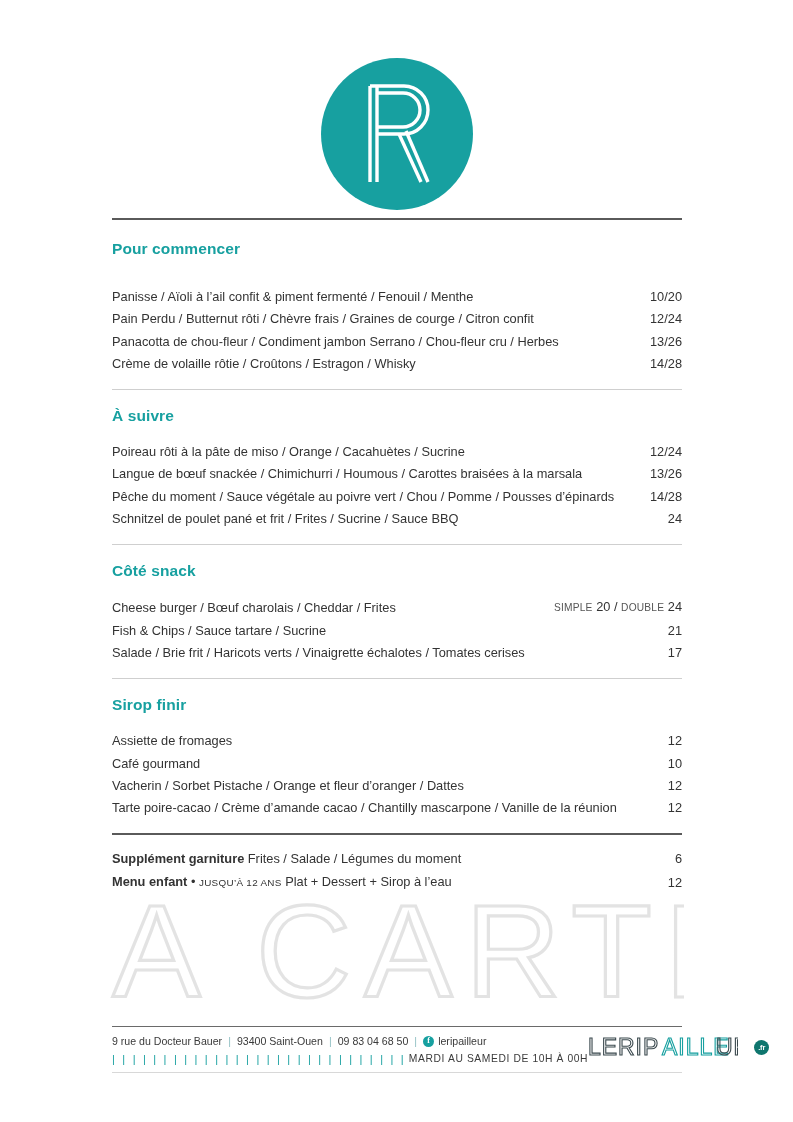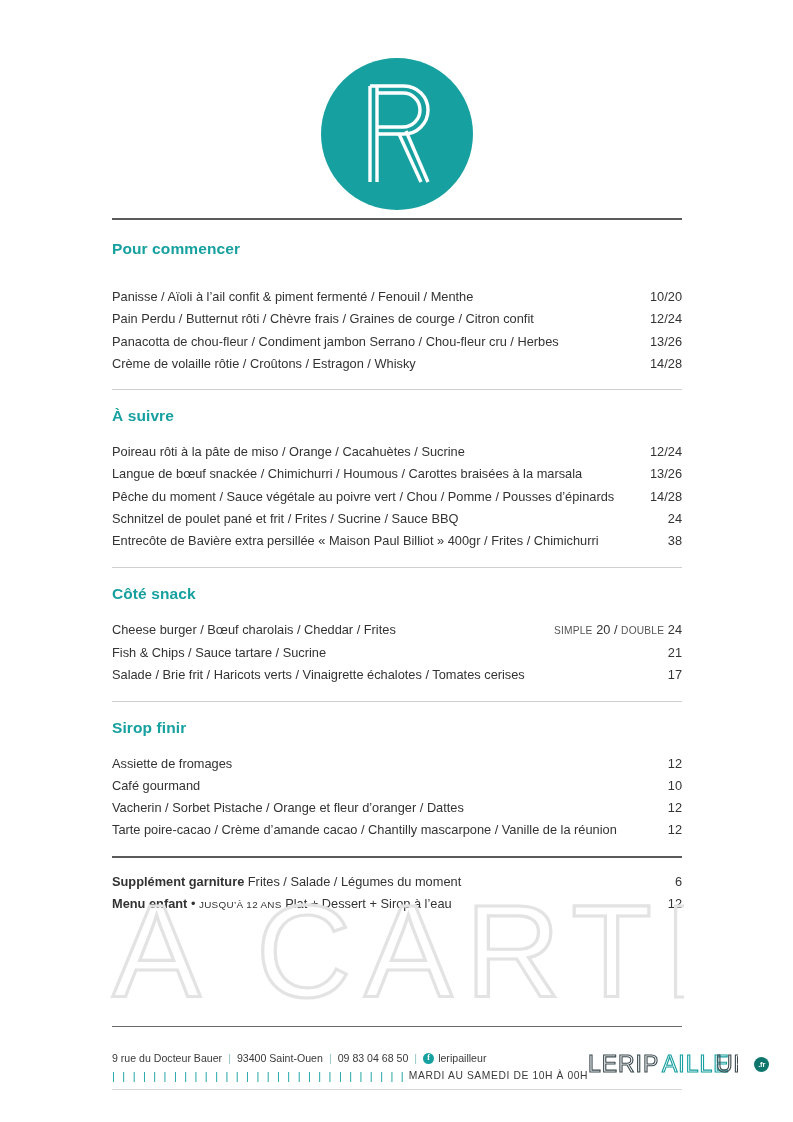--- a/index.html
+++ b/index.html
@@ -39,21 +39,21 @@
     font-weight:bold;
     font-size:15.5px;
     letter-spacing:.1px;
     padding-top:17px;
     padding-bottom:16px;
   }
   .sec-first .section-head { padding-top:20px; padding-bottom:28px; }
 
   .items { padding-bottom:14px; }
   .row {
-    display:flex; align-items:flex-start;
+    display:flex; align-items:flex-end;
     font-size:12.8px;
     line-height:22.3px;
     color:#333333;
     white-space:nowrap;
   }
   .row .desc { flex:1 1 auto; overflow:hidden; }
   .row .price {
     flex:0 0 auto; padding-left:8px; text-align:right;
     color:#333333;
   }
@@ -76,21 +76,20 @@
   .watermark svg { display:block; margin:0 auto; }
 
   
   .footer {
     position:absolute; left:112px; top:1026px; width:570px;
   }
   .footer-rule-top { height:0; border-top:1.5px solid #6a6a6a; }
   .footer-inner {
     display:flex; align-items:flex-start; justify-content:space-between;
     padding-top:6px;
-    margin-top:17px;
   }
   .footer-left { font-size:10.6px; color:#3a3a3a; line-height:16px; }
   .addr-line { display:flex; align-items:center; gap:4px; white-space:nowrap; }
   .sep-pipe { color:#8fbfc2; padding:0 2px; }
   .fb-badge {
     display:inline-flex; align-items:center; justify-content:center;
     width:11px; height:11px; border-radius:50%;
     background:#17a0a0; color:#fff;
     font-size:8px; font-weight:bold; line-height:1;
     font-family:"Liberation Serif", serif;
@@ -172,24 +171,20 @@
               <div class="price">13/26</div>
             </div>
             <div class="row">
               <div class="desc">Pêche du moment / Sauce végétale au poivre vert / Chou / Pomme / Pousses d’épinards</div>
               <div class="price">14/28</div>
             </div>
             <div class="row">
               <div class="desc">Schnitzel de poulet pané et frit / Frites / Sucrine / Sauce BBQ</div>
               <div class="price">24</div>
             </div>
-            <div class="row">
-              <div class="desc">Entrecôte de Bavière  extra persillée « Maison Paul Billiot » 400gr / Frites / Chimichurri</div>
-              <div class="price">38</div>
-            </div>
           </div>
         </div>
         <div class="section">
           <div class="rule-thin"></div>
           <div class="section-head">Côté snack</div>
           <div class="items">
             <div class="row">
               <div class="desc">Cheese burger / Bœuf charolais / Cheddar / Frites</div>
               <div class="price"><span class="price-caps">SIMPLE</span><span class="price-num"> 20 </span><span class="price-num">/ </span><span class="price-caps">DOUBLE</span><span class="price-num"> 24</span></div>
             </div>

